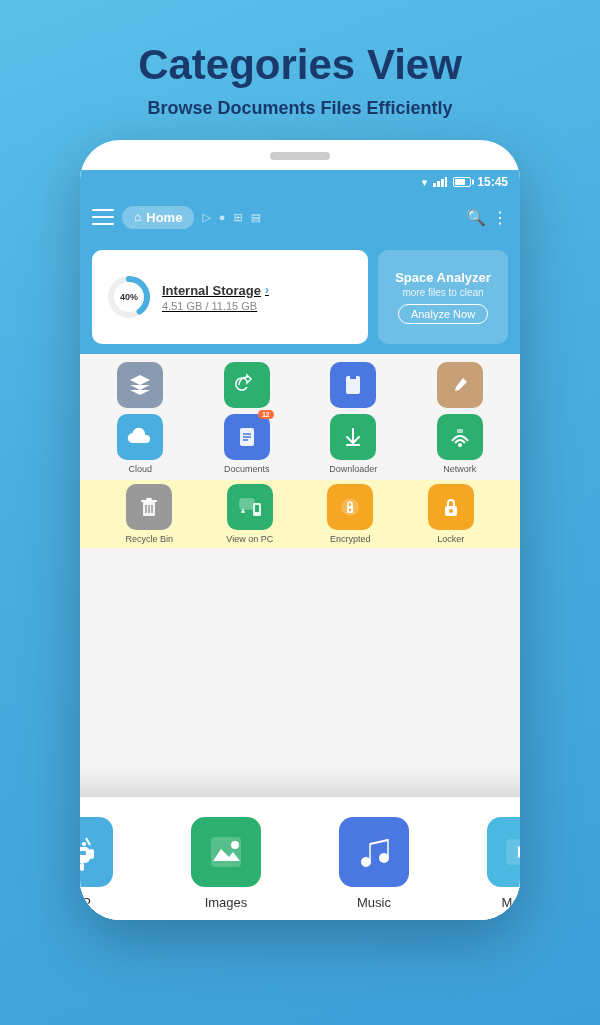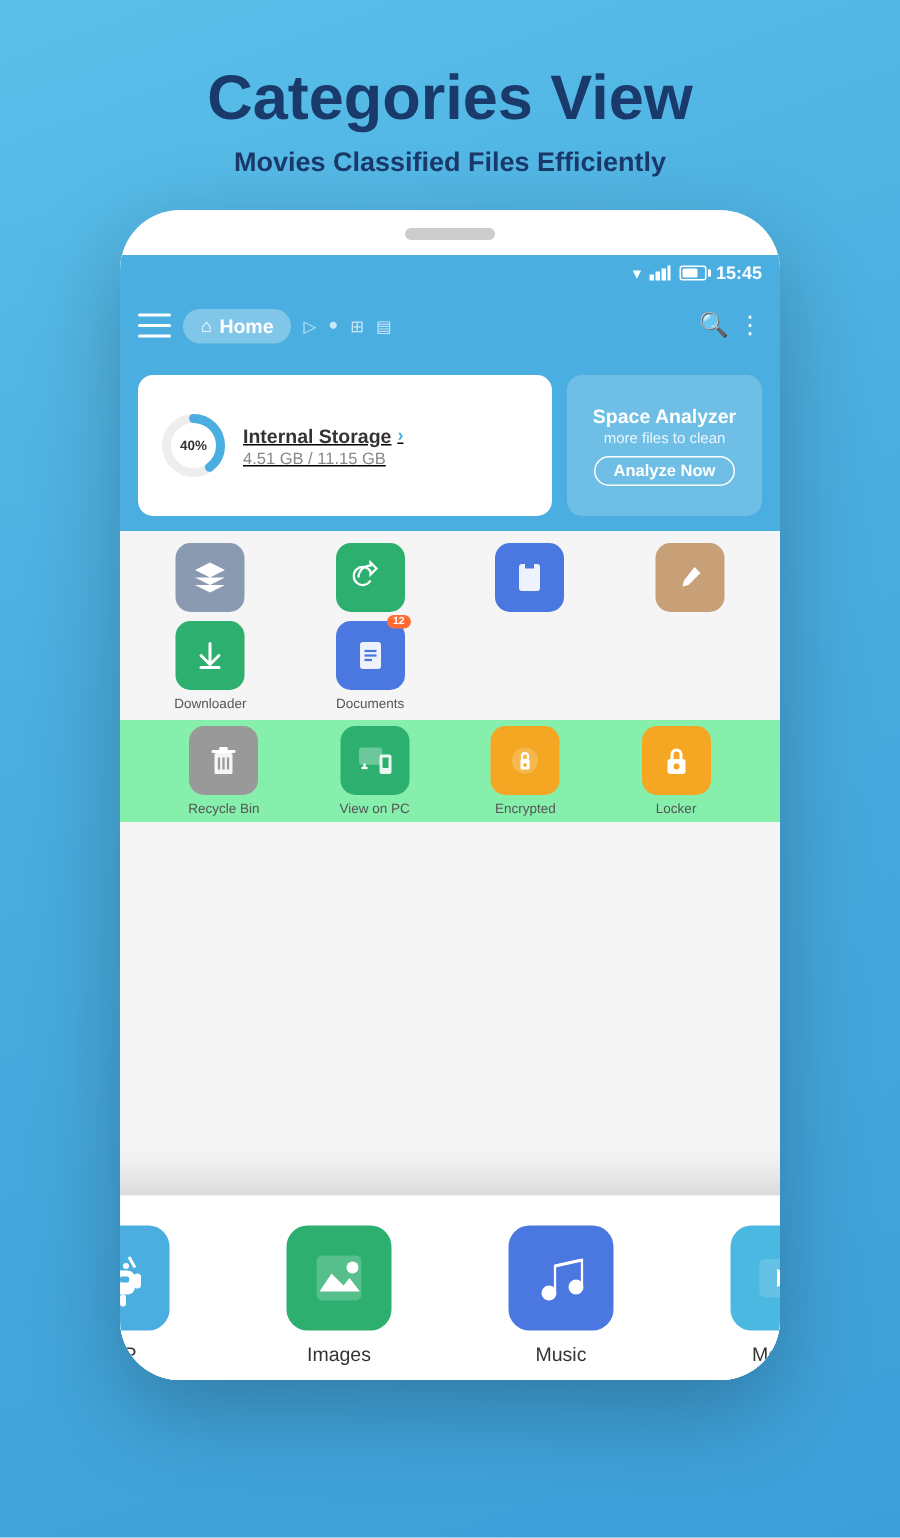--- a/index.html
+++ b/index.html
@@ -237,21 +237,21 @@
       color: rgba(255,255,255,0.85);
       margin-top: 2px;
     }
     .sa-button {
       margin-top: 6px;
       border: 1.5px solid white;
       border-radius: 14px;
       padding: 3px 12px;
       font-size: 11px;
       color: white;
-      font-weight: 700;
+      font-weight: 400;
       cursor: pointer;
       background: transparent;
     }
 
     
     .popup-overlay {
       position: absolute;
       bottom: 0;
       left: -80px;
       right: -80px;
@@ -365,21 +365,21 @@
       font-weight: bold;
       color: #333;
       margin-left: 8px;
     }
   </style>
 </head>
 <body>
 
 <div class="header-section">
   <h1 class="header-title">Categories View</h1>
-  <p class="header-subtitle">Movies Classified Files Efficiently</p>
+  <p class="header-subtitle">Browse Documents Files Efficiently</p>
 </div>
 
 <div class="phone-frame">
   <div class="phone-speaker"></div>
 
   <div class="app-screen">
 
     <div class="status-bar">
 
       <span style="color:white;font-size:11px;">▾</span>
@@ -472,47 +472,66 @@
         <div class="small-cat-icon" style="background:#c8a078;">
           <svg width="22" height="22" viewBox="0 0 22 22" fill="white">
             <path d="M14 4l4 4-8 8-4 1 1-4z" fill="white"></path>
           </svg>
         </div>
       </div>
     </div>
 
     <div style="background:#f5f5f5; padding: 6px 10px; display:grid; grid-template-columns:repeat(4,1fr); gap:6px;">
 
-
-      <div class="small-cat-item">
-        <div class="small-cat-icon" style="background:#2db06f;">
-          <svg width="22" height="22" viewBox="0 0 22 22" fill="white">
-            <path d="M11 3v12M5 11l6 6 6-6" stroke="white" stroke-width="2" fill="none" stroke-linecap="round"></path>
-            <rect x="4" y="18" width="14" height="2" rx="1" fill="white"></rect>
-          </svg>
-        </div>
-        <span class="small-cat-label">Downloader</span>
+      <div class="small-cat-item">
+        <div class="small-cat-icon" style="background:#4aaee0;">
+          <svg width="26" height="20" viewBox="0 0 26 20" fill="white">
+            <path d="M6 16a5 5 0 01-.5-10A6 6 0 0118 8h1a4 4 0 010 8H6z" fill="white"></path>
+          </svg>
+        </div>
+        <span class="small-cat-label">Cloud</span>
       </div>
 
       <div class="small-cat-item">
         <div class="small-cat-icon" style="background:#4a78e0; overflow:visible;">
           <svg width="22" height="22" viewBox="0 0 22 22" fill="white">
             <rect x="4" y="2" width="14" height="18" rx="2" fill="white" opacity="0.9"></rect>
             <line x1="7" y1="8" x2="15" y2="8" stroke="#4a78e0" stroke-width="1.5"></line>
             <line x1="7" y1="11" x2="15" y2="11" stroke="#4a78e0" stroke-width="1.5"></line>
             <line x1="7" y1="14" x2="12" y2="14" stroke="#4a78e0" stroke-width="1.5"></line>
           </svg>
           <span class="badge">12</span>
         </div>
         <span class="small-cat-label">Documents</span>
       </div>
 
-    </div>
-
-    <div style="background:#86efac; padding: 4px 22px; display:grid; grid-template-columns:repeat(4,1fr); gap:6px;">
+      <div class="small-cat-item">
+        <div class="small-cat-icon" style="background:#2db06f;">
+          <svg width="22" height="22" viewBox="0 0 22 22" fill="white">
+            <path d="M11 3v12M5 11l6 6 6-6" stroke="white" stroke-width="2" fill="none" stroke-linecap="round"></path>
+            <rect x="4" y="18" width="14" height="2" rx="1" fill="white"></rect>
+          </svg>
+        </div>
+        <span class="small-cat-label">Downloader</span>
+      </div>
+
+      <div class="small-cat-item">
+        <div class="small-cat-icon" style="background:#2db06f;">
+          <svg width="22" height="22" viewBox="0 0 22 22">
+            <path d="M3 15 Q11 5 19 15" stroke="white" stroke-width="2" fill="none"></path>
+            <path d="M6 17 Q11 11 16 17" stroke="white" stroke-width="2" fill="none"></path>
+            <circle cx="11" cy="19" r="2" fill="white"></circle>
+            <rect x="8" y="3" width="6" height="4" rx="1" fill="white" opacity="0.6"></rect>
+          </svg>
+        </div>
+        <span class="small-cat-label">Network</span>
+      </div>
+    </div>
+
+    <div style="background:#fef9c3; padding: 4px 22px; display:grid; grid-template-columns:repeat(4,1fr); gap:6px;">
 
       <div class="small-cat-item">
         <div class="small-cat-icon" style="background:#999;">
           <svg width="22" height="22" viewBox="0 0 22 22" fill="white">
             <rect x="5" y="6" width="12" height="14" rx="1" fill="white" opacity="0.9"></rect>
             <rect x="3" y="4" width="16" height="2" rx="1" fill="white"></rect>
             <rect x="8" y="2" width="6" height="2" rx="1" fill="white"></rect>
             <line x1="8" y1="9" x2="8" y2="17" stroke="#999" stroke-width="1.5"></line>
             <line x1="11" y1="9" x2="11" y2="17" stroke="#999" stroke-width="1.5"></line>
             <line x1="14" y1="9" x2="14" y2="17" stroke="#999" stroke-width="1.5"></line>

